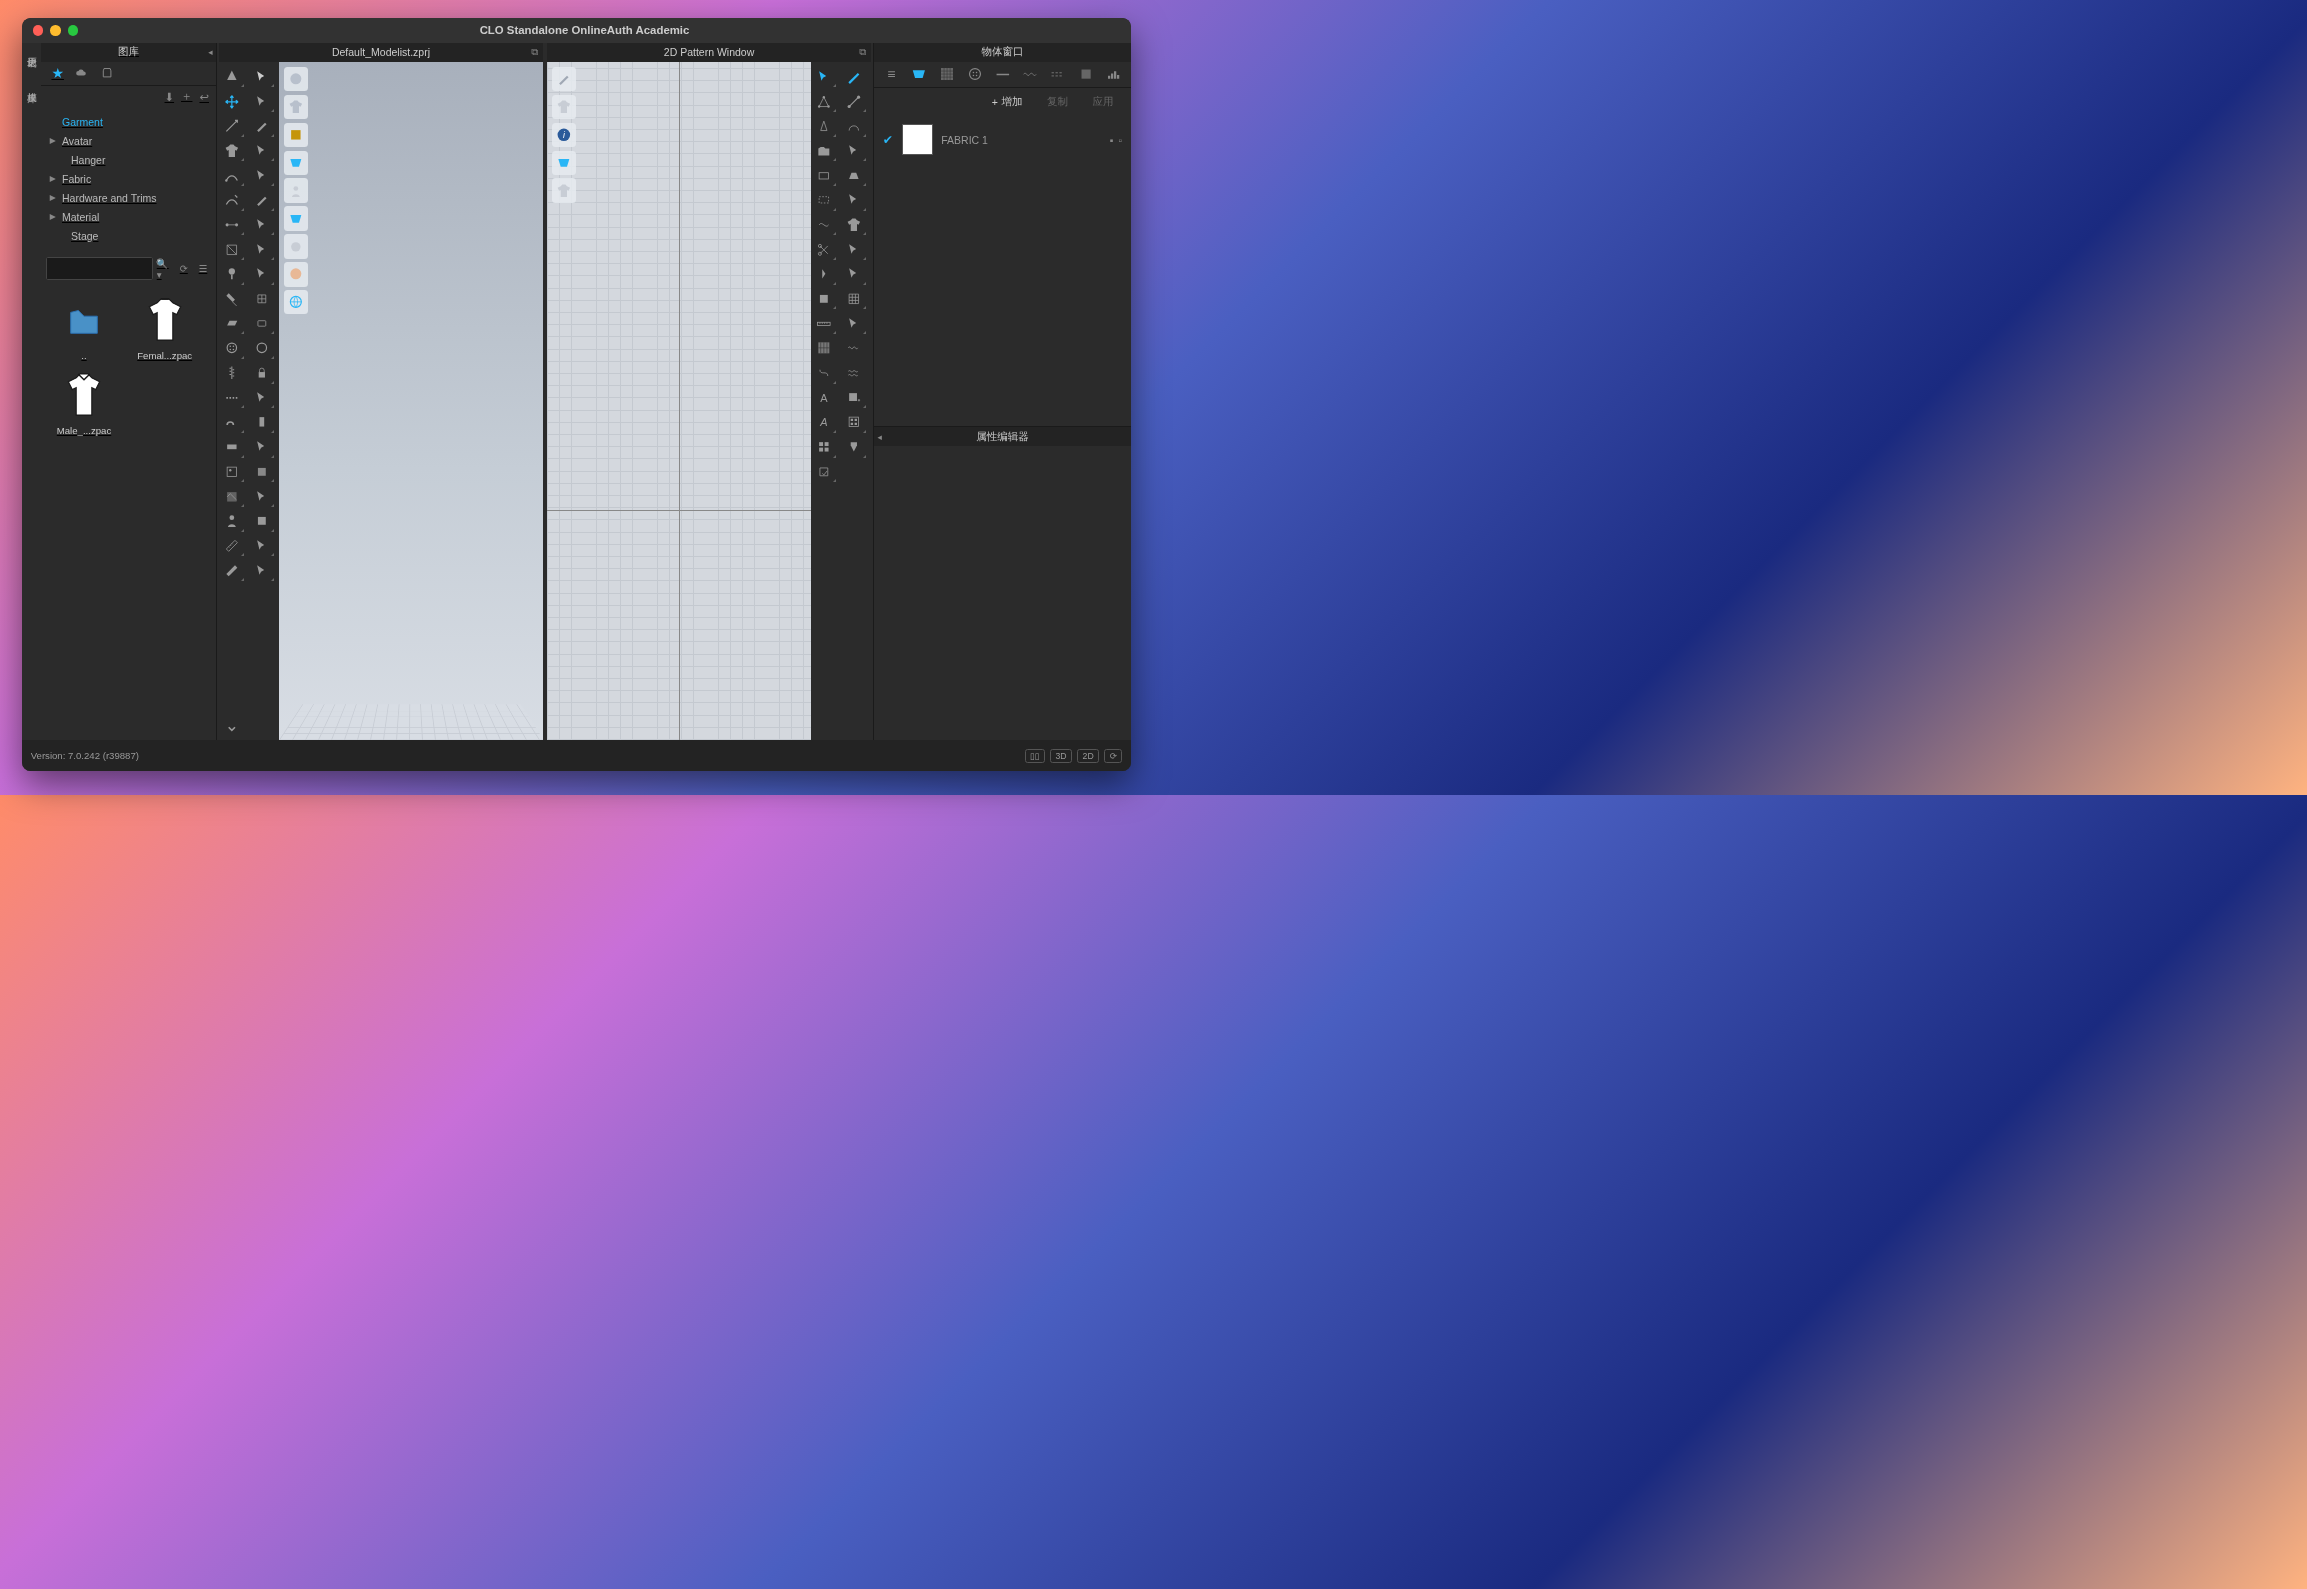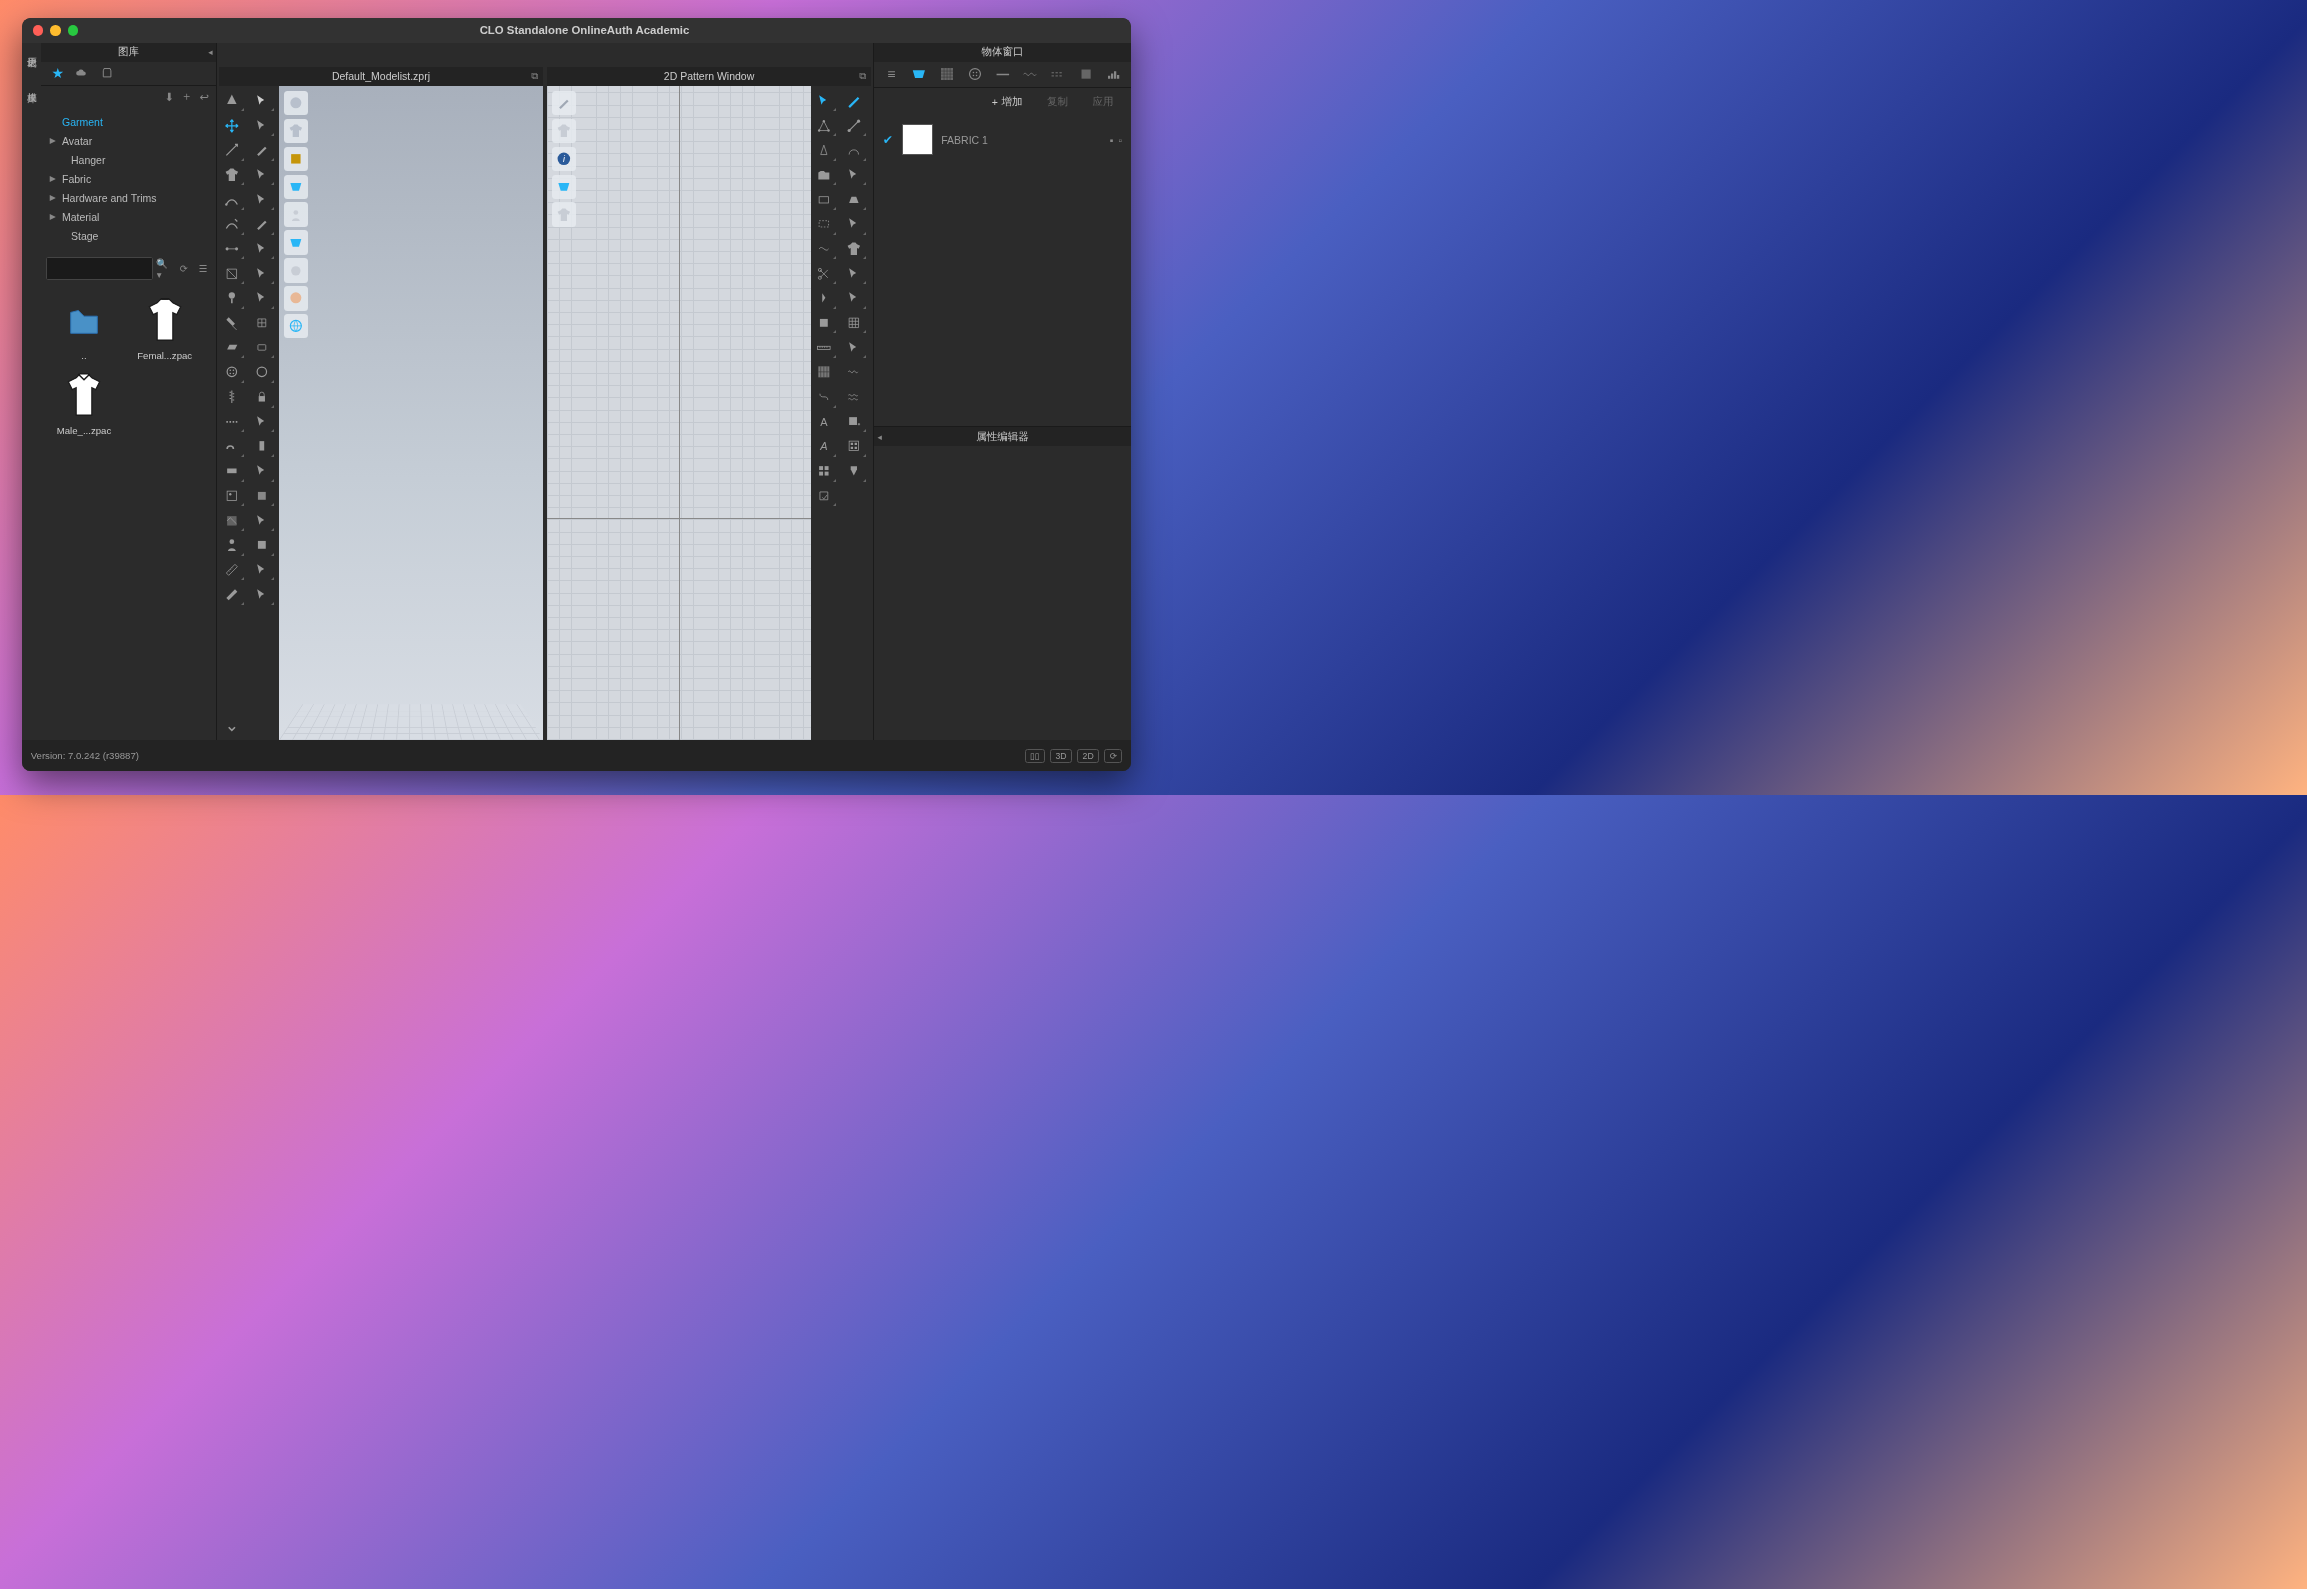--- a/index.html
+++ b/index.html
@@ -17,21 +17,21 @@
   .cloud-btn{width:28px;height:19px;background:#2b2b2b;border:0.9px solid #444;border-radius:9.6px;display:flex;align-items:center;justify-content:center;}
   .cloud-btn svg{width:15.7px;height:10.5px;}
   .sim-btn{display:flex;align-items:center;gap:5.2px;padding:3.5px 8.7px;cursor:pointer;}
   .sim-btn .chev{color:#29b6f6;font-size:9.6px;}
   .dd{width:14px;height:19px;border-left:0.9px solid #444;display:flex;align-items:center;justify-content:center;color:#888;font-size:7px;}
 
   .body { flex:1; display:flex; background:#2b2b2b; overflow:hidden;}
   .vtab { width:19px; background:#2b2b2b; display:flex; flex-direction:column; align-items:center; padding-top:7px; gap:35px;}
   .vtab span{writing-mode:vertical-rl; color:#aaa; font-size:9.6px; cursor:pointer;}
 
-  .lib { width:176px; background:#2b2b2b; display:flex; flex-direction:column; border-right:0.9px solid #1a1a1a;}
+  .lib { width:176px; background:#2b2b2b; display:flex; flex-direction:column; border-right:0.9px solid #1a1a1a;text-decoration:underline;}
   .panel-hdr{height:19px;background:#232323;display:flex;align-items:center;justify-content:center;color:#ccc;font-size:10.5px;position:relative;}
   .panel-hdr .coll{position:absolute;right:3.5px;color:#888;font-size:8.7px;cursor:pointer;}
   .lib-tabs{height:24.4px;display:flex;align-items:center;gap:1.7px;padding:0 5.2px;border-bottom:0.9px solid #1a1a1a;}
   .tab-ico{width:23px;height:19px;display:flex;align-items:center;justify-content:center;color:#888;cursor:pointer;border-radius:2.6px;}
   .tab-ico.active{color:#29b6f6;}
   .lib-tool{height:21px;display:flex;justify-content:flex-end;align-items:center;gap:7px;padding:0 7px;color:#888;font-size:11.4px;}
   .lib-tool span{cursor:pointer;}
   .tree{padding:5.2px 0;color:#bbb;font-size:10.5px;}
   .tree-item{display:flex;align-items:center;padding:3.5px 8.7px 3.5px 21px;cursor:pointer;position:relative;}
   .tree-item.sel{color:#29b6f6;}
@@ -39,21 +39,21 @@
   .tree-item.child{padding-left:30px;text-align:center;}
   .lib-search{height:23px;margin:7px 5.2px;display:flex;gap:3.5px;}
   .lib-search input{flex:1;background:#1a1a1a;border:0.9px solid #444;border-radius:1.7px;color:#ccc;font-size:9.6px;padding:0 3.5px;min-width:0;}
   .lib-search .sico{width:15.7px;display:flex;align-items:center;justify-content:center;color:#888;cursor:pointer;font-size:9.6px;}
   .thumbs{flex:1;padding:7px;display:flex;flex-wrap:wrap;gap:8.7px;align-content:flex-start;}
   .thumb{width:72px;display:flex;flex-direction:column;align-items:center;gap:3.5px;cursor:pointer;}
   .thumb .timg{width:52px;height:52px;display:flex;align-items:center;justify-content:center;}
   .thumb .tlbl{color:#ccc;font-size:9.6px;text-align:center;white-space:nowrap;overflow:hidden;text-overflow:ellipsis;width:100%;}
 
   .center{flex:1;display:flex;gap:3.5px;padding:0 1.7px;}
-  .view{flex:1;display:flex;flex-direction:column;background:#a21caf;margin-top:24px;}
+  .view{flex:1;display:flex;flex-direction:column;background:#a21caf;}
   .view-hdr{height:19px;background:#232323;display:flex;align-items:center;justify-content:center;color:#ccc;font-size:10.5px;position:relative;}
   .view-hdr .pop{position:absolute;right:5.2px;color:#888;font-size:9.6px;cursor:pointer;}
   .view-body{flex:1;display:flex;position:relative;overflow:hidden;}
 
   .tbcol{width:30px;background:#2b2b2b;display:flex;flex-direction:column;padding-top:3.5px;gap:1.7px;}
   .tb{width:26px;height:23px;display:flex;align-items:center;justify-content:center;color:#9a9a9a;cursor:pointer;border-radius:2.6px;position:relative;}
   .tb.active{color:#29b6f6;}
   .tb .tri{position:absolute;right:0.9px;bottom:0.9px;width:0;height:0;border-left:3.5px solid transparent;border-bottom:3.5px solid #666;}
   .tb svg{width:15.7px;height:15.7px;}
 

